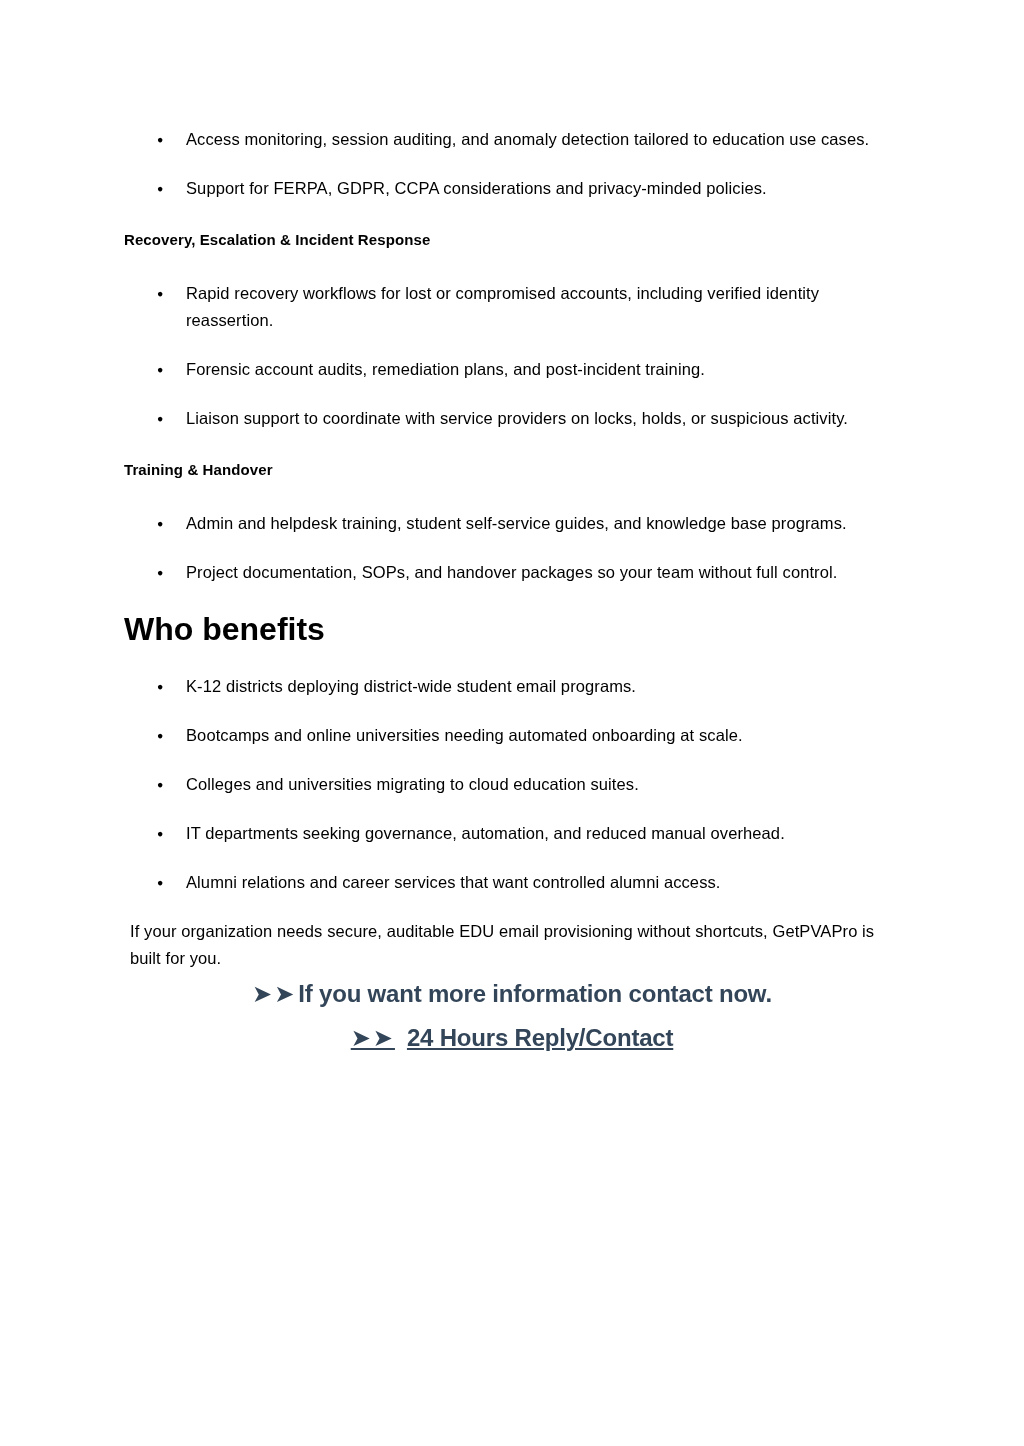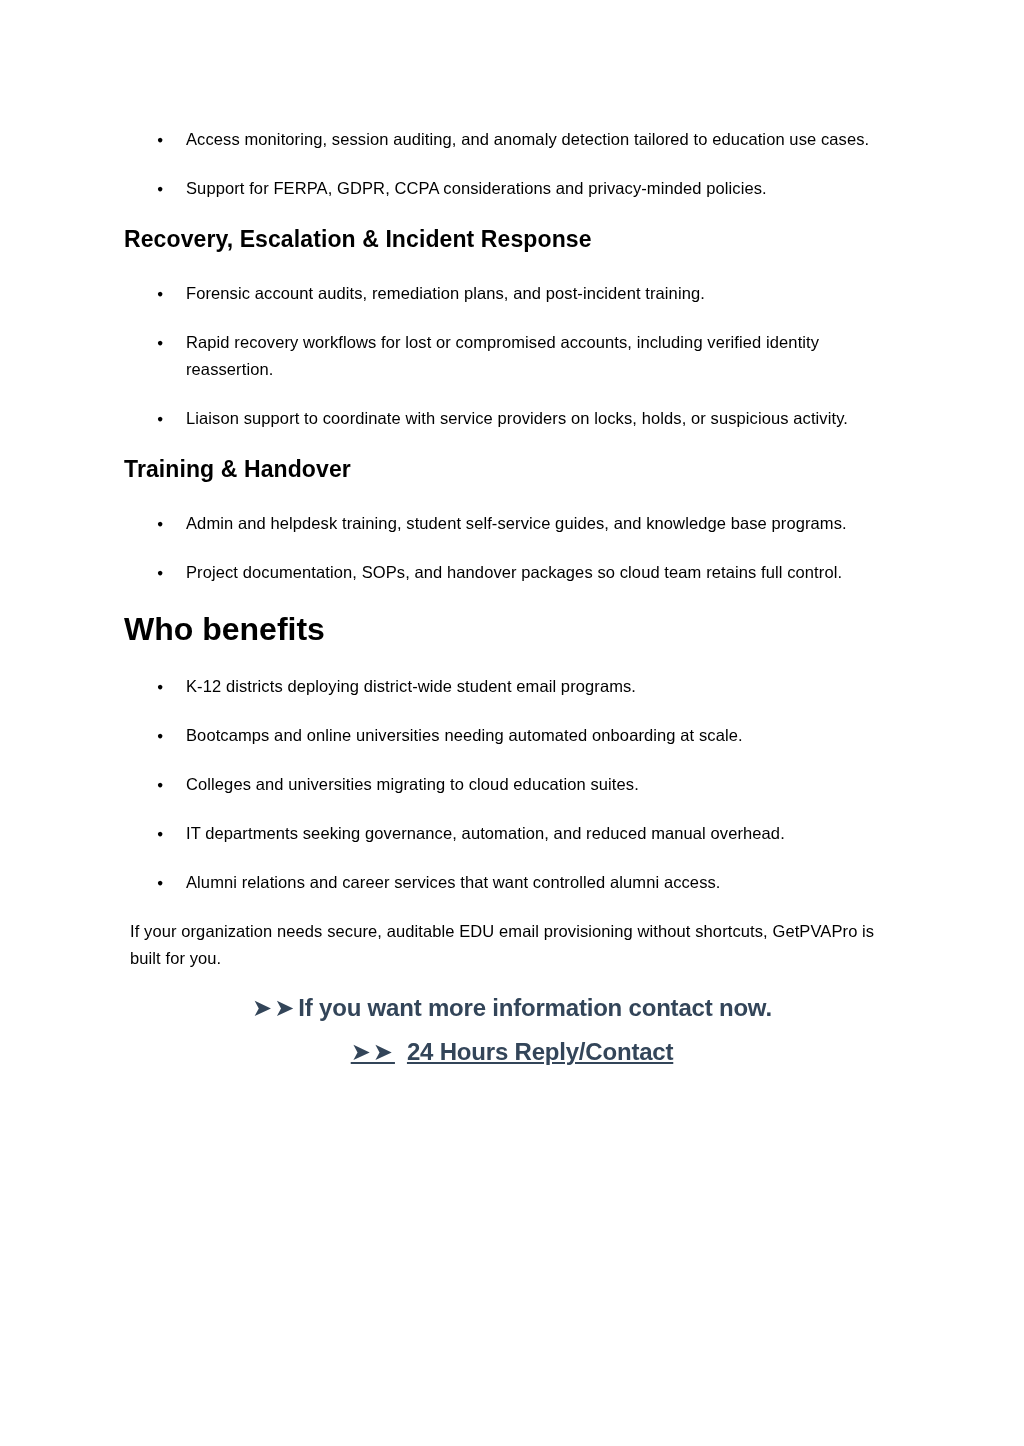--- a/index.html
+++ b/index.html
@@ -36,42 +36,42 @@
   .bullet-item::before {
     content: "\25CF";
     position: absolute;
     left: -29px;
     top: 0;
     font-size: 10.5px;
     line-height: 27px;
     color: #000000;
   }
   .section-heading {
-    font-size: 23px;
+    font-size: 15px;
     font-weight: bold;
     line-height: 31px;
     margin: 20px 0 25px 0;
     color: #000000;
     letter-spacing: 0.1px;
   }
   .page-title {
     font-size: 32px;
     font-weight: bold;
     line-height: 42px;
     margin: 7px 0 23px 0;
     color: #000000;
   }
   .paragraph {
     font-size: 16.5px;
     line-height: 27px;
     margin: 22px 0 0 6px;
     letter-spacing: 0.1px;
   }
   .cta-block {
-    margin-top: 14px;
+    margin-top: 0;
     text-align: center;
   }
   .cta-line {
     font-size: 24px;
     font-weight: bold;
     line-height: 44px;
     letter-spacing: -0.2px;
   }
   .cta-arrows {
     letter-spacing: 2px;
@@ -88,28 +88,28 @@
 <body style="background: rgb(255, 255, 255); color: rgb(0, 0, 0);">
 
 <div class="doc-page">
   <div>
       <ul class="bullet-list">
         <li class="bullet-item">Access monitoring, session auditing, and anomaly detection tailored to education use cases.</li>
         <li class="bullet-item">Support for FERPA, GDPR, CCPA considerations and privacy-minded policies.</li>
       </ul>
       <h3 class="section-heading">Recovery, Escalation &amp; Incident Response</h3>
       <ul class="bullet-list">
+        <li class="bullet-item">Rapid recovery workflows for lost or compromised accounts, including verified identity reassertion.</li>
         <li class="bullet-item">Forensic account audits, remediation plans, and post-incident training.</li>
-        <li class="bullet-item">Rapid recovery workflows for lost or compromised accounts, including verified identity reassertion.</li>
         <li class="bullet-item">Liaison support to coordinate with service providers on locks, holds, or suspicious activity.</li>
       </ul>
       <h3 class="section-heading">Training &amp; Handover</h3>
       <ul class="bullet-list">
         <li class="bullet-item">Admin and helpdesk training, student self-service guides, and knowledge base programs.</li>
-        <li class="bullet-item">Project documentation, SOPs, and handover packages so cloud team retains full control.</li>
+        <li class="bullet-item">Project documentation, SOPs, and handover packages so your team without full control.</li>
       </ul>
       <h1 class="page-title">Who benefits</h1>
       <ul class="bullet-list">
         <li class="bullet-item">K-12 districts deploying district-wide student email programs.</li>
         <li class="bullet-item">Bootcamps and online universities needing automated onboarding at scale.</li>
         <li class="bullet-item">Colleges and universities migrating to cloud education suites.</li>
         <li class="bullet-item">IT departments seeking governance, automation, and reduced manual overhead.</li>
         <li class="bullet-item">Alumni relations and career services that want controlled alumni access.</li>
       </ul>
       <p class="paragraph">If your organization needs secure, auditable EDU email provisioning without shortcuts, GetPVAPro is built for you.</p>

